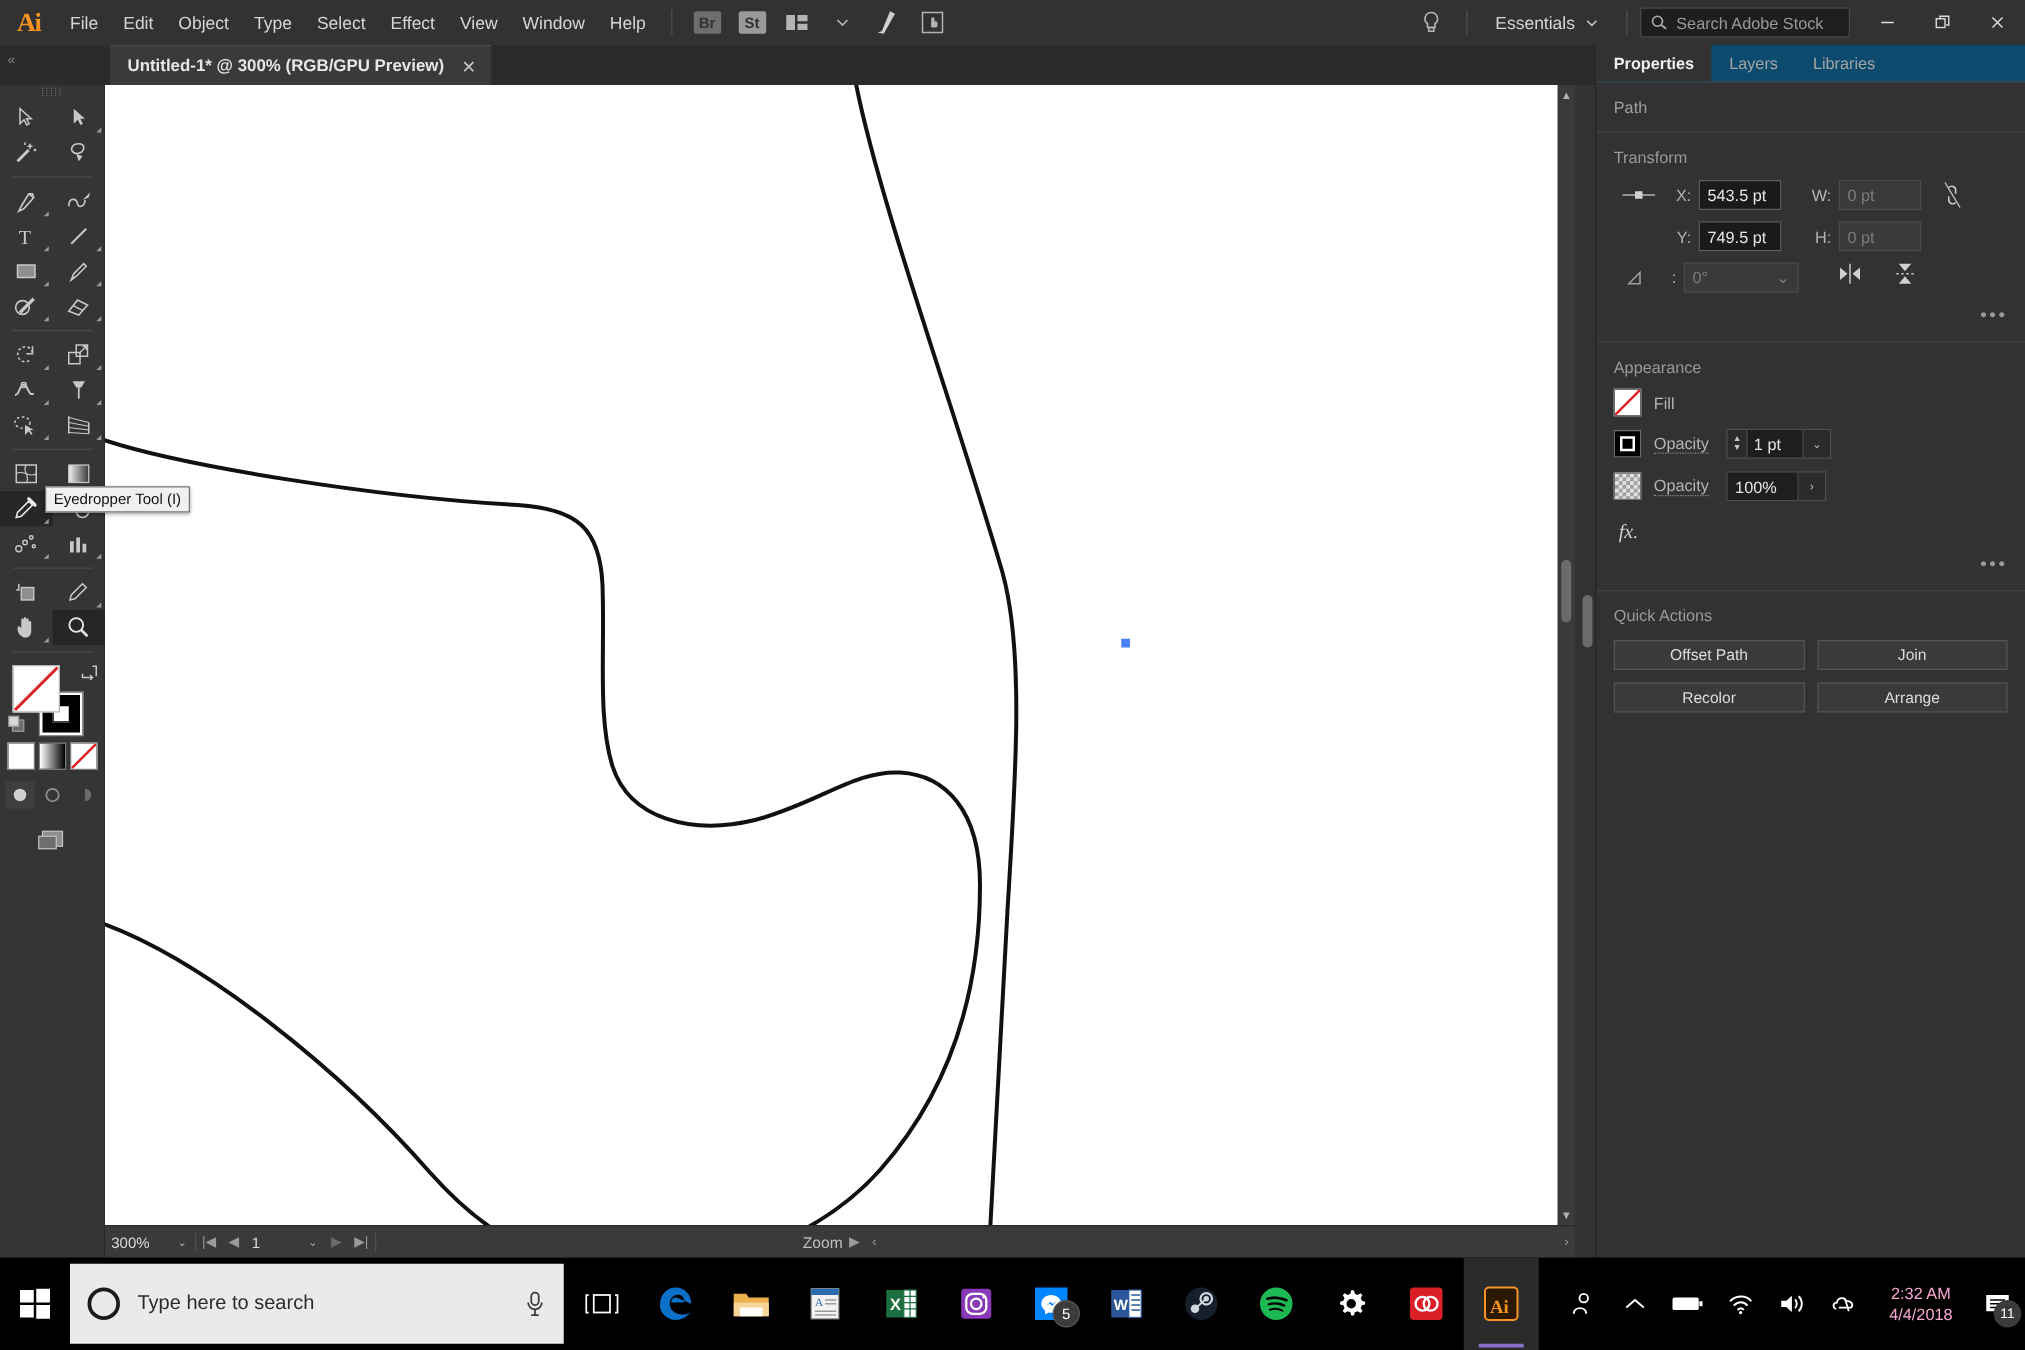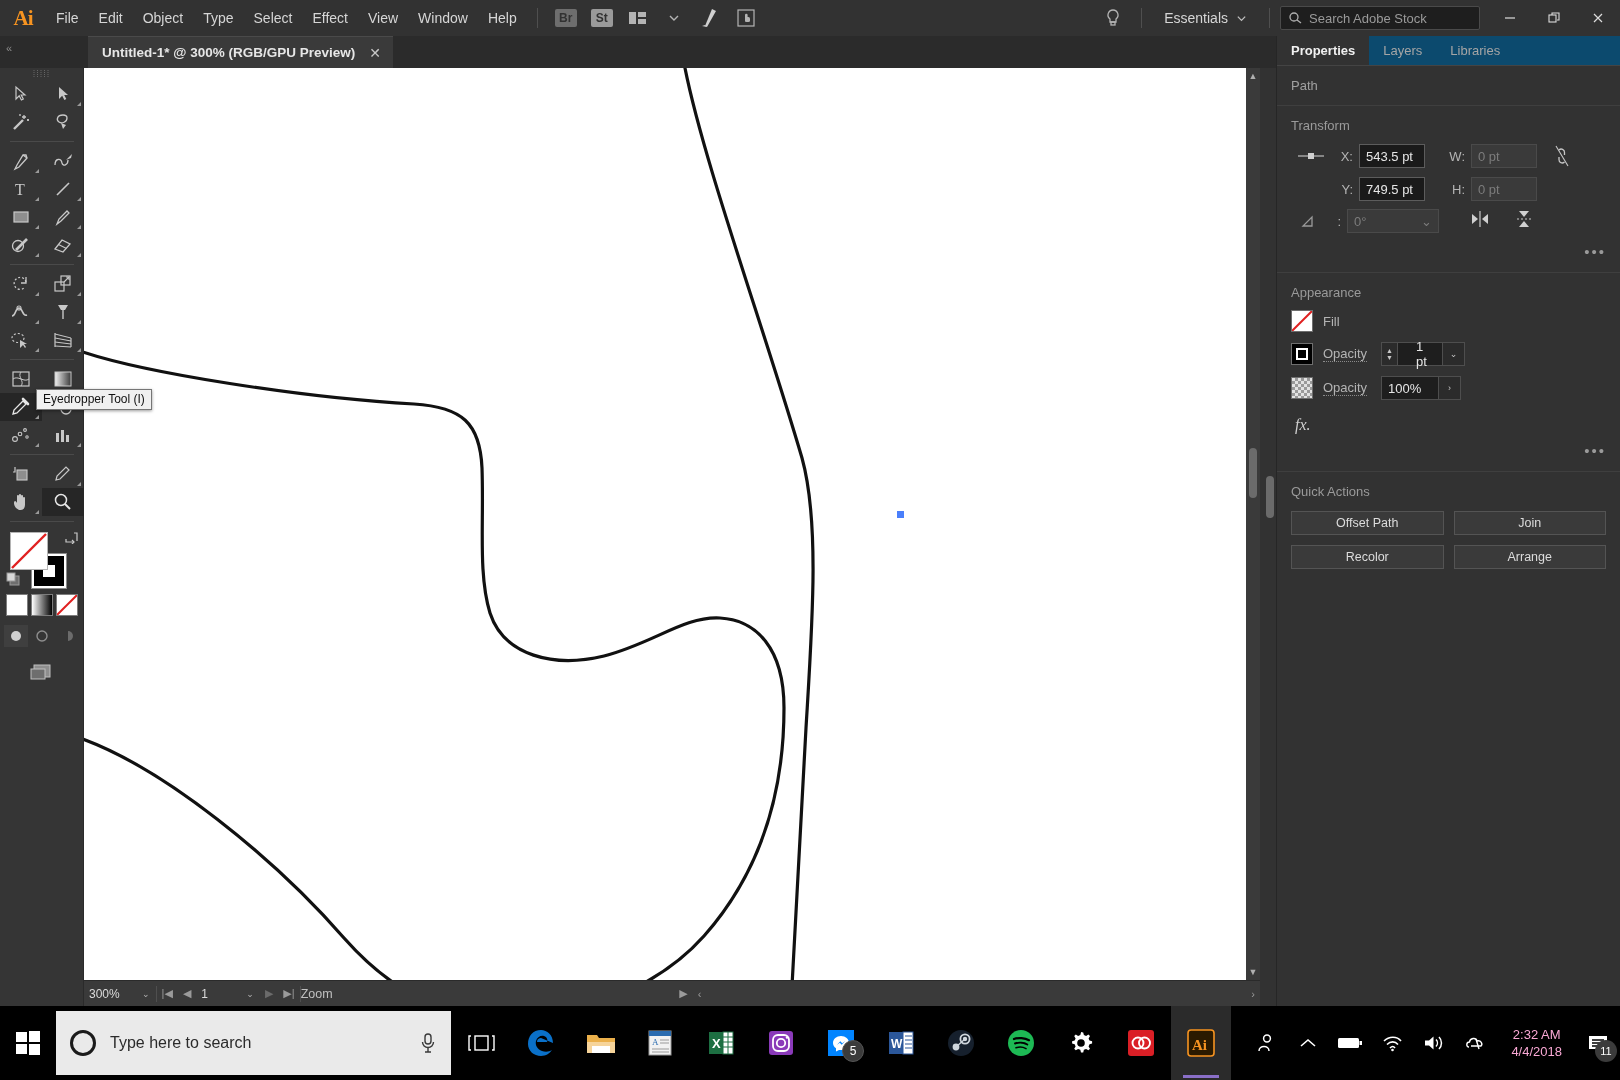--- a/index.html
+++ b/index.html
@@ -37,21 +37,21 @@
     font-size:12px; font-weight:bold;
   }
   .badge-btn.st{ background:#9a9a9a; }
   .mb-spacer{ flex:1; }
   .essentials{
     display:flex; align-items:center; gap:8px; color:#d6d6d6; font-size:14px;
     padding:0 12px; height:36px; cursor:default;
   }
   .search-stock{
     display:flex; align-items:center; gap:7px;
-    width:200px; height:24px; background:#1e1e1e; border:1px solid #4a4a4a;
+    width:168px; height:24px; background:#1e1e1e; border:1px solid #4a4a4a;
     border-radius:2px; padding:0 7px; color:#9a9a9a; font-size:13px;
     margin-right:8px;
   }
   .wincontrols{ display:flex; height:36px; }
   .wc{
     width:44px; height:36px; display:flex; align-items:center; justify-content:center;
     color:#d6d6d6; font-size:14px;
   }
 
   
@@ -159,21 +159,21 @@
     background:#3a3a3a; display:flex; align-items:center;
     color:#c8c8c8; font-size:12px; border-top:1px solid #2a2a2a;
   }
   .sb-field{
     height:18px; min-width:52px; padding:0 5px; display:flex; align-items:center;
     background:#3a3a3a; color:#dcdcdc; font-size:12px;
   }
   .sb-caret{ color:#b4b4b4; font-size:9px; padding:0 6px; }
   .sb-nav{ color:#9a9a9a; font-size:11px; padding:0 5px; }
   .sb-nav.dim{ color:#6b6b6b; }
-  .sb-zoomlabel{ flex:1; text-align:left; color:#c0c0c0; font-size:12.5px; }
+  .sb-zoomlabel{ flex:1; text-align:right; color:#c0c0c0; font-size:12.5px; }
   .sb-sep{ width:1px; height:16px; background:#4f4f4f; }
 
   
   .rightpanel{
     position:absolute; left:1276px; top:36px; width:344px; height:976px;
     background:#323232; border-left:1px solid #262626;
   }
   .panel-tabs{
     display:flex; height:30px; background:#0c4a6e; align-items:stretch;
     border-bottom:1px solid #444;
@@ -222,21 +222,21 @@
   }
   .ap-label{ color:#b4b4b4; font-size:13px; }
   .ap-label.u{ border-bottom:1px dotted #8a8a8a; }
   .stepper{
     width:16px; height:24px; background:#2b2b2b; border:1px solid #4e4e4e; border-right:none;
     display:flex; flex-direction:column; align-items:center; justify-content:center; color:#c8c8c8;
     font-size:7px; line-height:7px;
   }
   .num-inp{
     height:24px; width:46px; background:#1e1e1e; border:1px solid #4e4e4e;
-    color:#e6e6e6; font-size:13px; padding:0 18px; display:flex; align-items:center;
+    color:#e6e6e6; font-size:13px; padding:0 5px; display:flex; align-items:center;
   }
   .caret-box{
     height:24px; width:22px; background:#2b2b2b; border:1px solid #4e4e4e; border-left:none;
     display:flex; align-items:center; justify-content:center; color:#c8c8c8; font-size:9px;
   }
   .op-inp{
     height:24px; width:58px; background:#1e1e1e; border:1px solid #4e4e4e;
     color:#e6e6e6; font-size:13px; padding:0 6px; display:flex; align-items:center;
   }
   .fx{ color:#cfcfcf; font-size:16px; font-style:italic;

